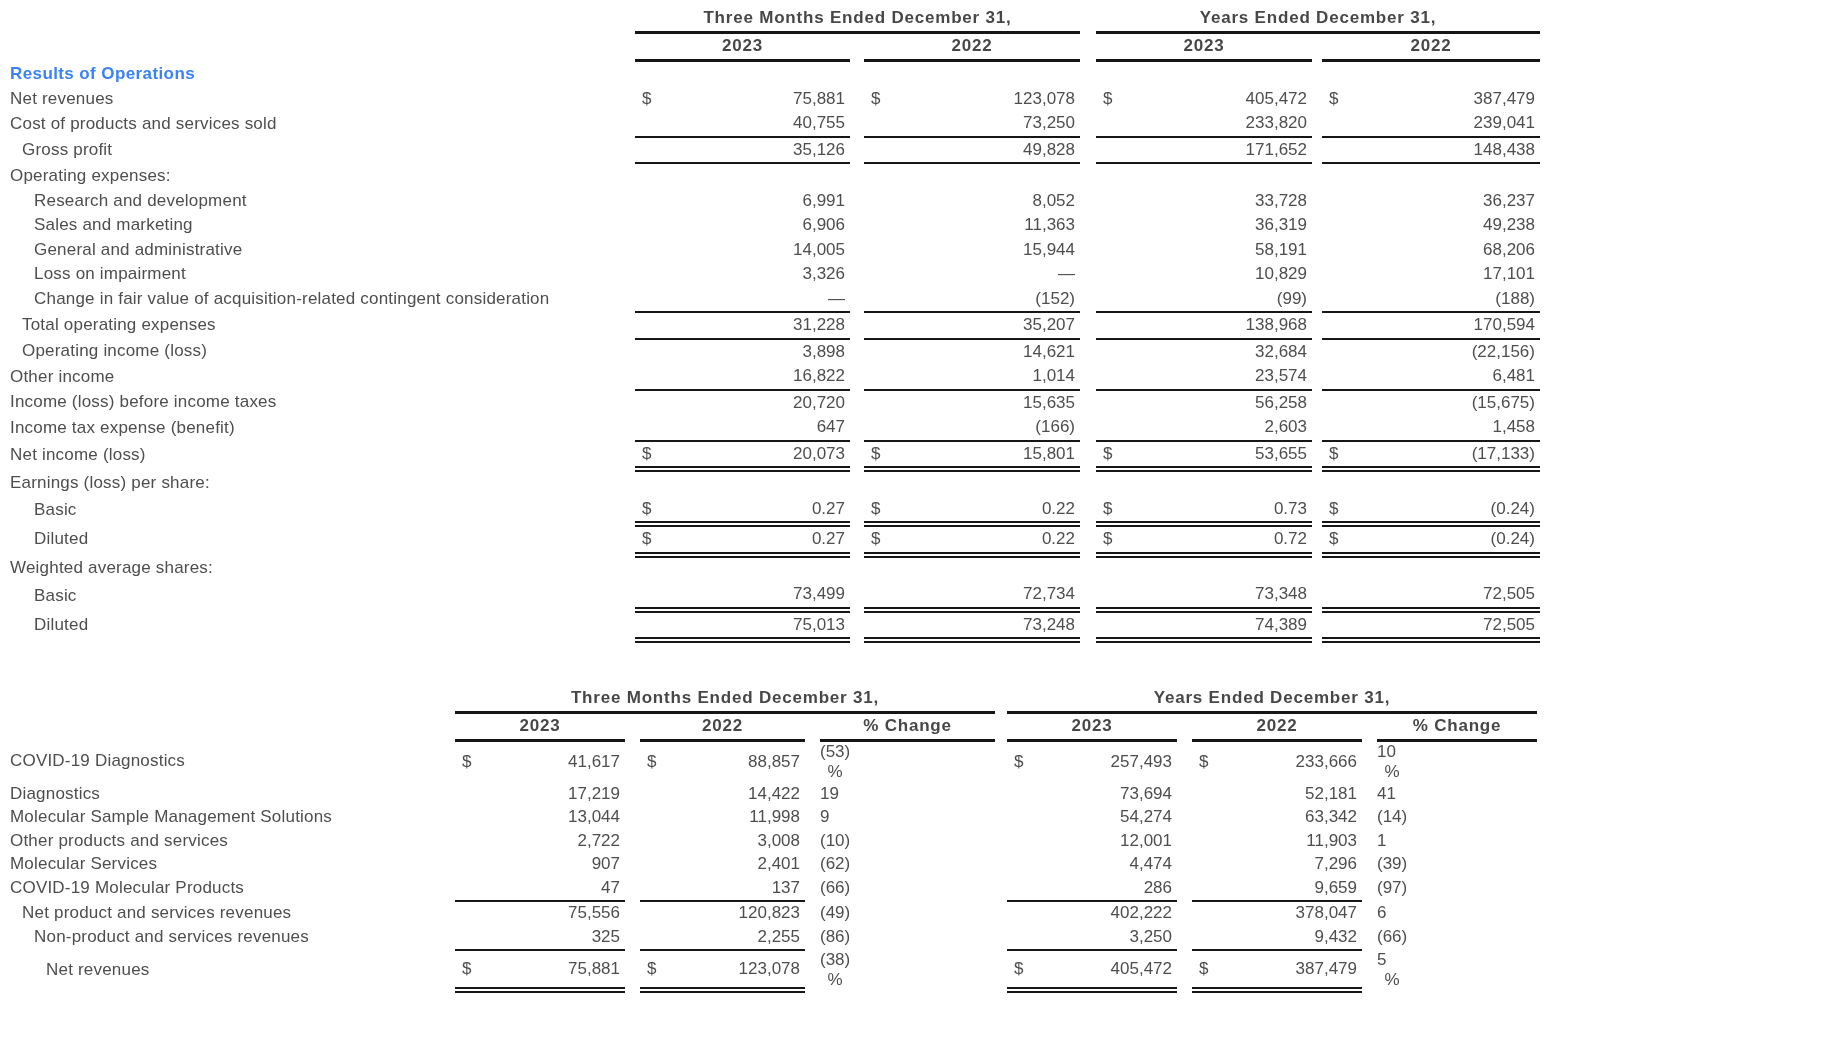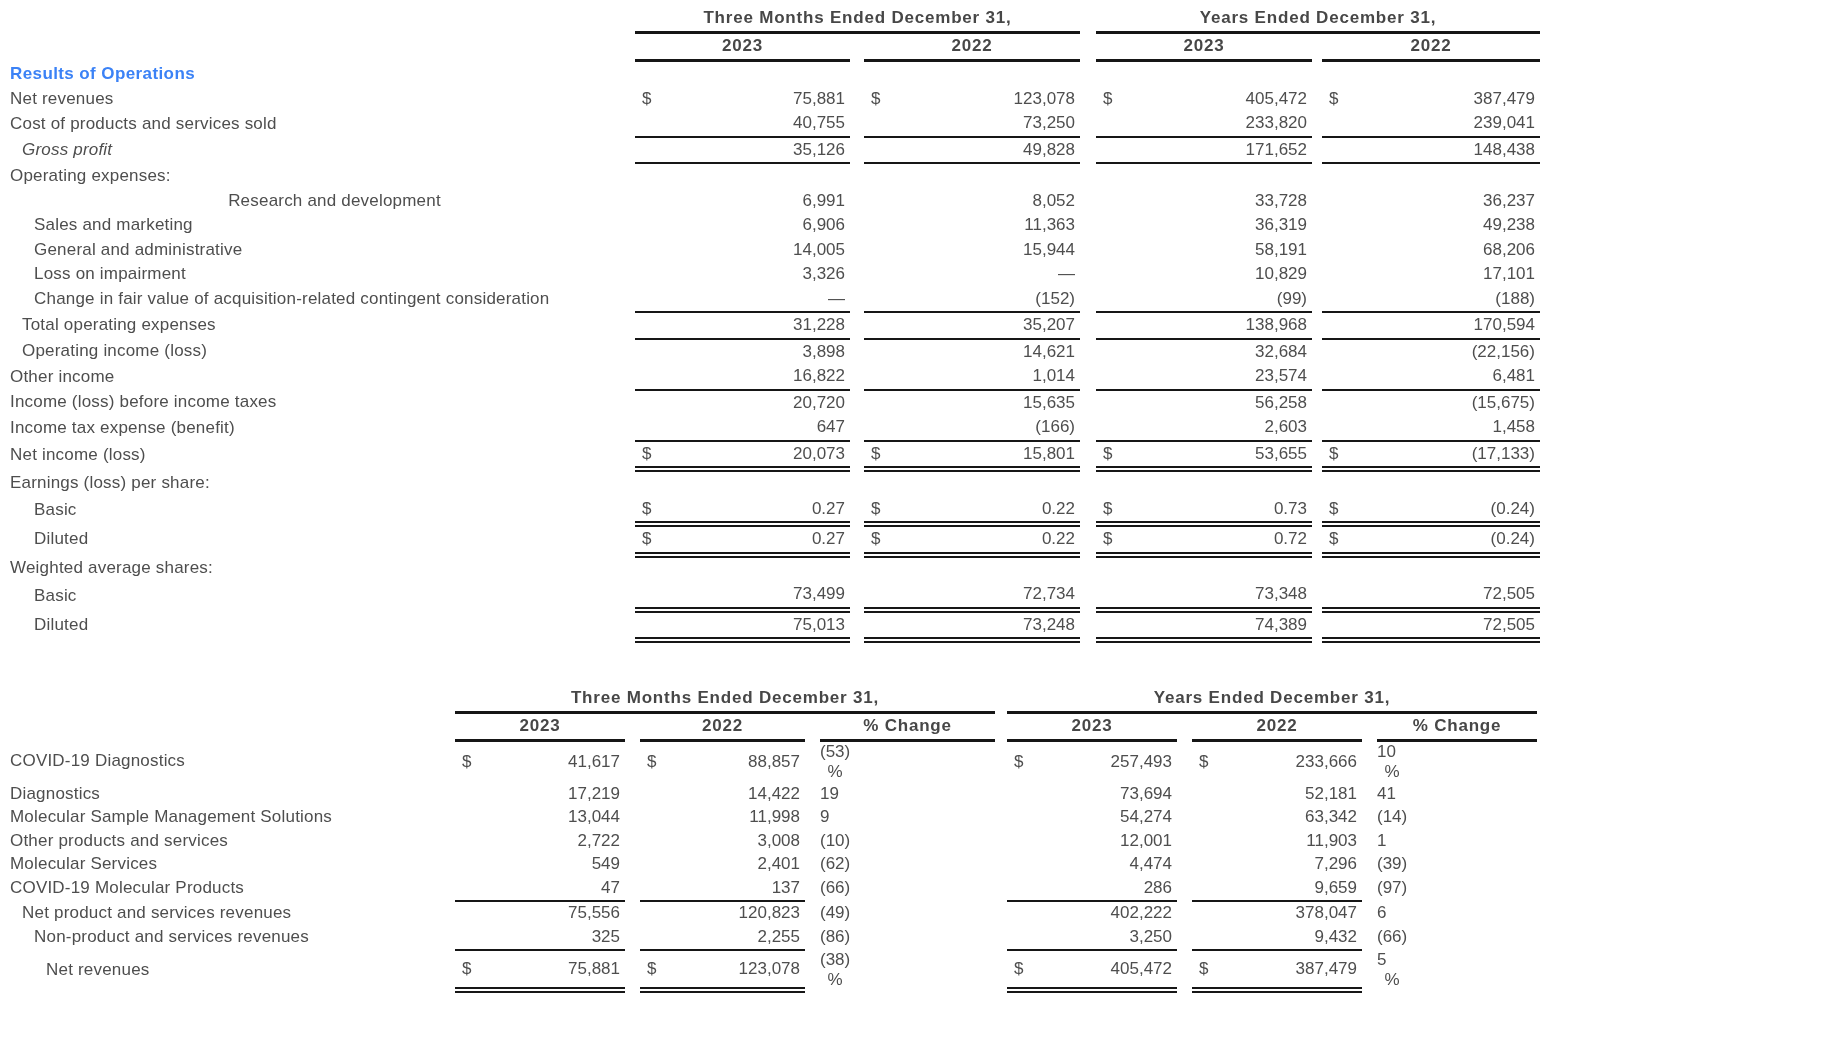--- a/index.html
+++ b/index.html
@@ -151,21 +151,21 @@
           </td>
           <td class="sp"></td>
           <td class="m r1">
             <div class="mc">
               <span class="cur"></span>
               <span class="num">239,041</span>
             </div>
           </td>
         </tr>
         <tr>
-          <td class="lbl" style="padding-left: 12px; font-style: italic;">Gross profit</td>
+          <td class="lbl" style="padding-left: 12px;">Gross profit</td>
           <td class="m r1">
             <div class="mc">
               <span class="cur"></span>
               <span class="num">35,126</span>
             </div>
           </td>
           <td class="sp"></td>
           <td class="m r1">
             <div class="mc">
               <span class="cur"></span>
@@ -211,21 +211,21 @@
           </td>
           <td class="sp"></td>
           <td class="m">
             <div class="mc">
               <span class="cur"></span>
               <span class="num"></span>
             </div>
           </td>
         </tr>
         <tr>
-          <td class="lbl" style="padding-left: 24px; text-align: center;">Research and development</td>
+          <td class="lbl" style="padding-left: 24px;">Research and development</td>
           <td class="m">
             <div class="mc">
               <span class="cur"></span>
               <span class="num">6,991</span>
             </div>
           </td>
           <td class="sp"></td>
           <td class="m">
             <div class="mc">
               <span class="cur"></span>
@@ -941,21 +941,21 @@
               <span class="num">1</span>
               <span class="psign"></span>
             </div>
           </td>
         </tr>
         <tr>
           <td class="lbl" style="padding-left: 0px;">Molecular Services</td>
           <td class="m">
             <div class="mc">
               <span class="cur"></span>
-              <span class="num">549</span>
+              <span class="num">907</span>
             </div>
           </td>
           <td class="sp"></td>
           <td class="m">
             <div class="mc">
               <span class="cur"></span>
               <span class="num">2,401</span>
             </div>
           </td>
           <td class="sp"></td>

